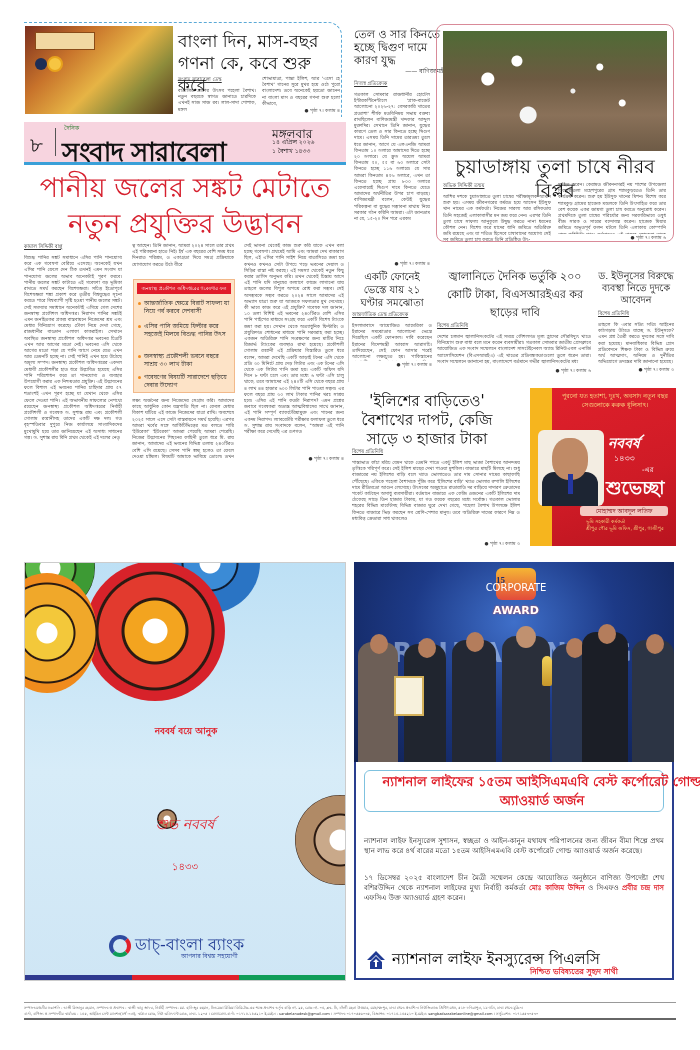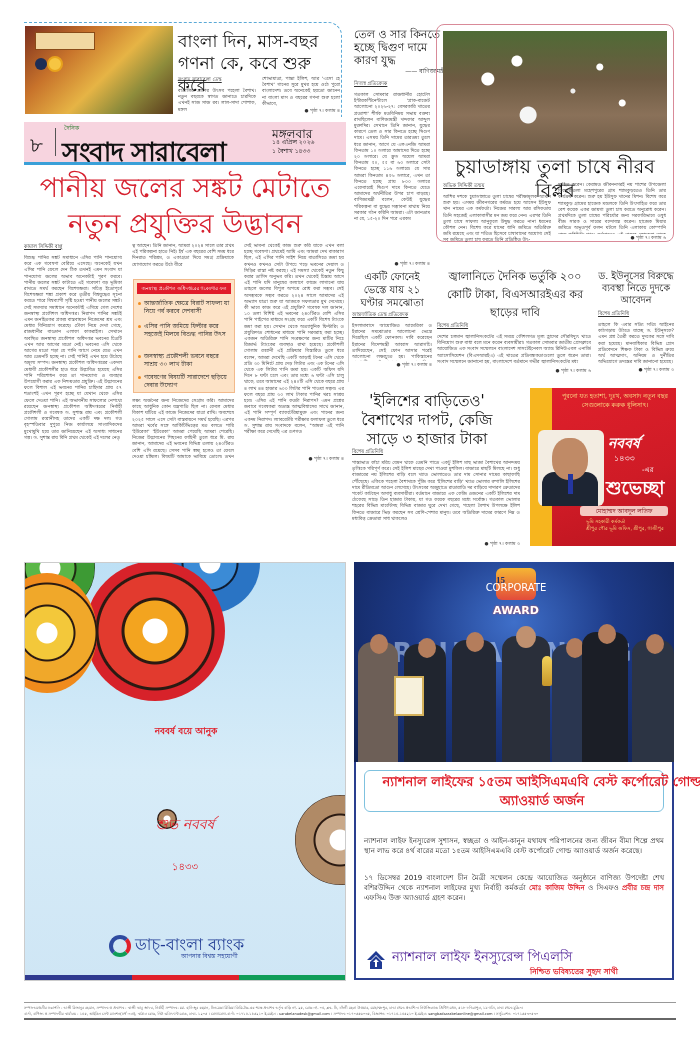--- a/index.html
+++ b/index.html
@@ -106,21 +106,21 @@
   .award-photo .trophy { position: absolute; left: 188px; top: 94px; width: 10px; height: 30px; background: linear-gradient(180deg,#f3d35b,#c5962a); border-radius: 5px 5px 2px 2px; }
 
   
   .nl-box { left: 354px; top: 762px; width: 320px; height: 218px; border: 2px solid #2a3f8f; border-top: none; }
   .nl-title-box { left: 364px; top: 770px; width: 300px; height: 42px; border: 1.5px solid #7fc2df; border-radius: 6px; }
   .nl-title { left: 364px; top: 772px; width: 356px; text-align: center; color: #e0202b; font-size: 13px; line-height: 19px; font-weight: bold; }
   .nl-p1 { left: 364px; top: 836px; width: 300px; font-size: 7px; line-height: 10px; color: #222; text-align: justify; }
   .nl-p2 { left: 364px; top: 873px; width: 300px; font-size: 7px; line-height: 10px; color: #222; text-align: justify; }
   .nl-red { color: #e0202b; font-weight: bold; }
   .nl-logo { left: 366px; top: 950px; width: 20px; height: 20px; }
-  .nl-name { left: 392px; top: 947px; font-size: 13px; color: #4c1d95; }
+  .nl-name { left: 392px; top: 947px; font-size: 15px; color: #000000; }
   .nl-slogan { left: 530px; top: 966px; font-size: 7.5px; color: #e0202b; font-weight: bold; }
 
   
   .footer-line-top { left: 24px; top: 1002px; width: 652px; height: 1px; background: #999; }
   .footer-text { left: 24px; top: 1005px; width: 652px; font-size: 3.6px; line-height: 6px; color: #333; white-space: nowrap; overflow: hidden; }
   .footer-line-bot { left: 24px; top: 1018px; width: 652px; height: 1.5px; background: #666; }
 </style>
 </head>
 <body>
 
@@ -281,21 +281,21 @@
   <div class="person" style="left:278px;width:42px;height:122px;background:#2c3444;"></div>
   <div class="head" style="left:292px;top:72px;width:18px;height:20px;"></div>
   <div class="cert"></div>
   <div class="trophy"></div>
 </div>
 
 <div class="abs nl-box"></div>
 <div class="abs nl-title-box"></div>
 <div class="abs nl-title">ন্যাশনাল লাইফের ১৫তম আইসিএমএবি বেস্ট কর্পোরেট গোল্ড অ্যাওয়ার্ড অর্জন</div>
 <div class="abs nl-p1">ন্যাশনাল লাইফ ইনস্যুরেন্স সুশাসন, স্বচ্ছতা ও আইন-কানুন যথাযথ পরিপালনের জন্য জীবন বীমা শিল্পে প্রথম স্থান লাভ করে ৪র্থ বারের মতো ১৫তম আইসিএমএবি বেস্ট কর্পোরেট গোল্ড অ্যাওয়ার্ড অর্জন করেছে।</div>
-<div class="abs nl-p2"><span>১৭ ডিসেম্বর 2019 বাংলাদেশ চীন মৈত্রী সম্মেলন কেন্দ্রে আয়োজিত অনুষ্ঠানে বাণিজ্য উপদেষ্টা শেখ বশিরউদ্দিন থেকে ন্যাশনাল লাইফের মুখ্য নির্বাহী কর্মকর্তা </span><span class="nl-red">মোঃ কাজিম উদ্দিন</span><span> ও সিএফও </span><span class="nl-red">প্রবীর চন্দ্র দাস</span><span> এফসিএ উক্ত অ্যাওয়ার্ড গ্রহণ করেন।</span></div>
+<div class="abs nl-p2"><span>১৭ ডিসেম্বর ২০২৫ বাংলাদেশ চীন মৈত্রী সম্মেলন কেন্দ্রে আয়োজিত অনুষ্ঠানে বাণিজ্য উপদেষ্টা শেখ বশিরউদ্দিন থেকে ন্যাশনাল লাইফের মুখ্য নির্বাহী কর্মকর্তা </span><span class="nl-red">মোঃ কাজিম উদ্দিন</span><span> ও সিএফও </span><span class="nl-red">প্রবীর চন্দ্র দাস</span><span> এফসিএ উক্ত অ্যাওয়ার্ড গ্রহণ করেন।</span></div>
 <svg class="abs nl-logo" viewBox="0 0 20 20">
   <polygon points="10,1 19,10 15,10 10,5 5,10 1,10" fill="#1f3a93"></polygon>
   <polygon points="4,12 10,6 16,12 16,19 4,19" fill="#1f3a93"></polygon>
   <polygon points="10,9 13,12 11,12 11,17 9,17 9,12 7,12" fill="#fff"></polygon>
 </svg>
 <div class="abs nl-name">ন্যাশনাল লাইফ ইনস্যুরেন্স পিএলসি</div>
 <div class="abs nl-slogan">নিশ্চিত ভবিষ্যতের সুহৃদ সাথী</div>
 
 <div class="abs footer-line-top"></div>
 <div class="abs footer-text">

